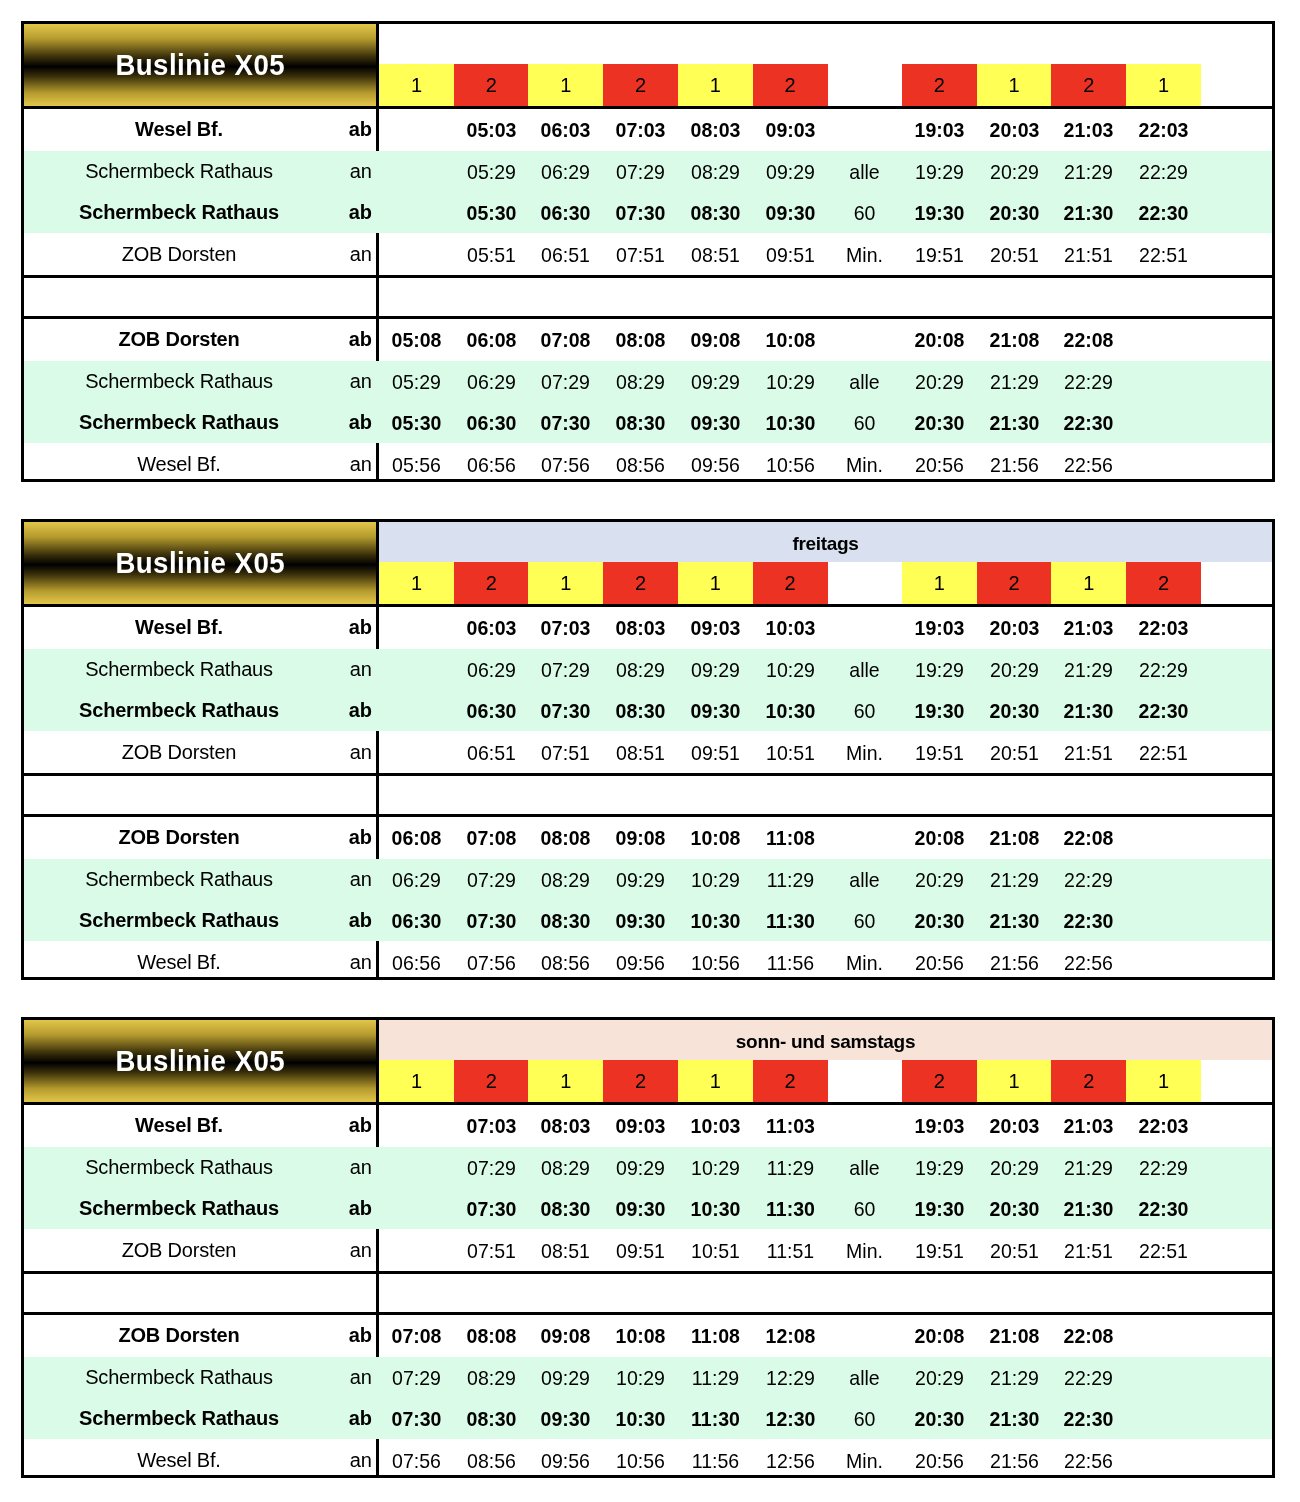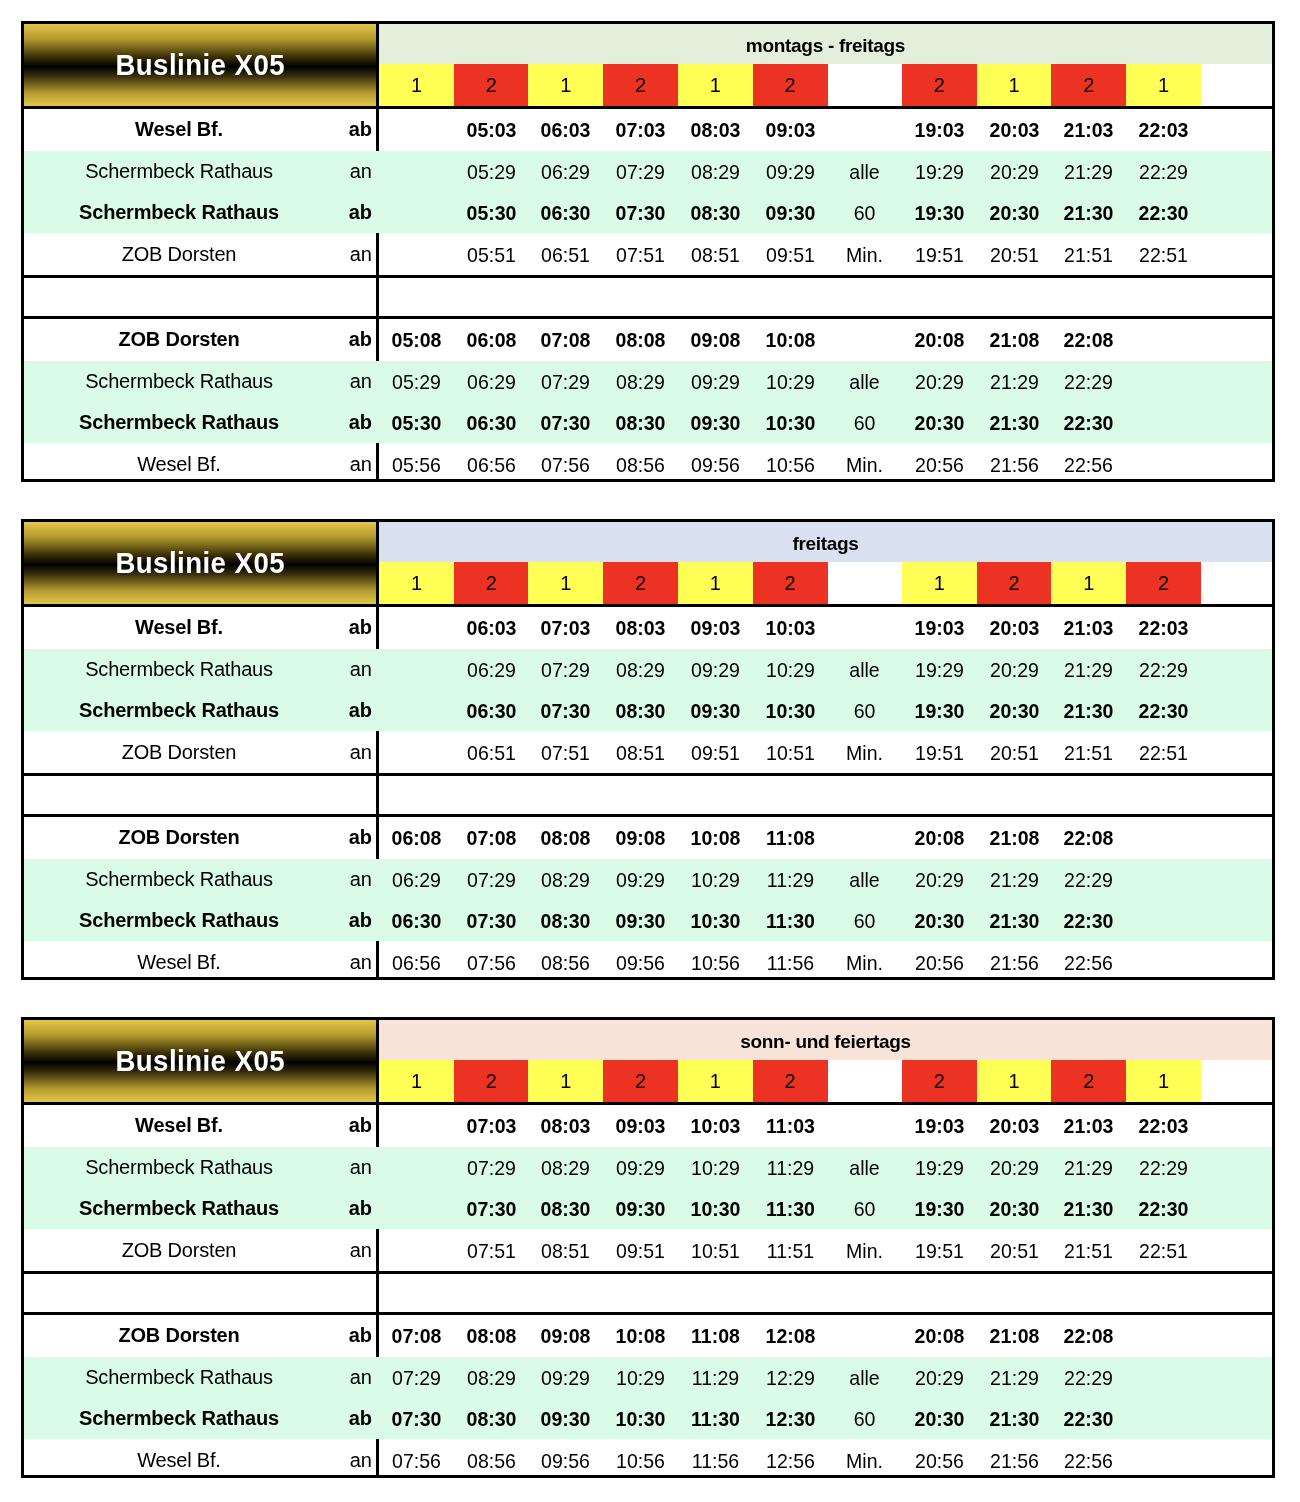--- a/index.html
+++ b/index.html
@@ -48,21 +48,20 @@
 <body>
 
 <div id="root">
     <div class="timetable tt-0">
       <div class="left">
         <div class="title-cell">
           <span class="title-text">Buslinie X05</span>
         </div>
       </div>
       <div class="right">
-        <div class="day-header" style="background: rgb(227, 238, 219);">montags - freitags</div>
         <div class="badges">
           <div class="badge y" style="left: 0px;">1</div>
           <div class="badge r" style="left: 74.7px;">2</div>
           <div class="badge y" style="left: 149.4px;">1</div>
           <div class="badge r" style="left: 224.1px;">2</div>
           <div class="badge y" style="left: 298.8px;">1</div>
           <div class="badge r" style="left: 373.5px;">2</div>
           <div class="badge r" style="left: 522.9px;">2</div>
           <div class="badge y" style="left: 597.6px;">1</div>
           <div class="badge r" style="left: 672.3px;">2</div>
@@ -318,21 +317,21 @@
         <div class="time" style="left: 1027.3px;">22:56</div>
       </div>
     </div>
     <div class="timetable tt-2">
       <div class="left">
         <div class="title-cell">
           <span class="title-text">Buslinie X05</span>
         </div>
       </div>
       <div class="right">
-        <div class="day-header" style="background: rgb(248, 227, 216);">sonn- und feiertags</div>
+        <div class="day-header" style="background: rgb(248, 227, 216);">sonn- und samstags</div>
         <div class="badges">
           <div class="badge y" style="left: 0px;">1</div>
           <div class="badge r" style="left: 74.7px;">2</div>
           <div class="badge y" style="left: 149.4px;">1</div>
           <div class="badge r" style="left: 224.1px;">2</div>
           <div class="badge y" style="left: 298.8px;">1</div>
           <div class="badge r" style="left: 373.5px;">2</div>
           <div class="badge r" style="left: 522.9px;">2</div>
           <div class="badge y" style="left: 597.6px;">1</div>
           <div class="badge r" style="left: 672.3px;">2</div>

